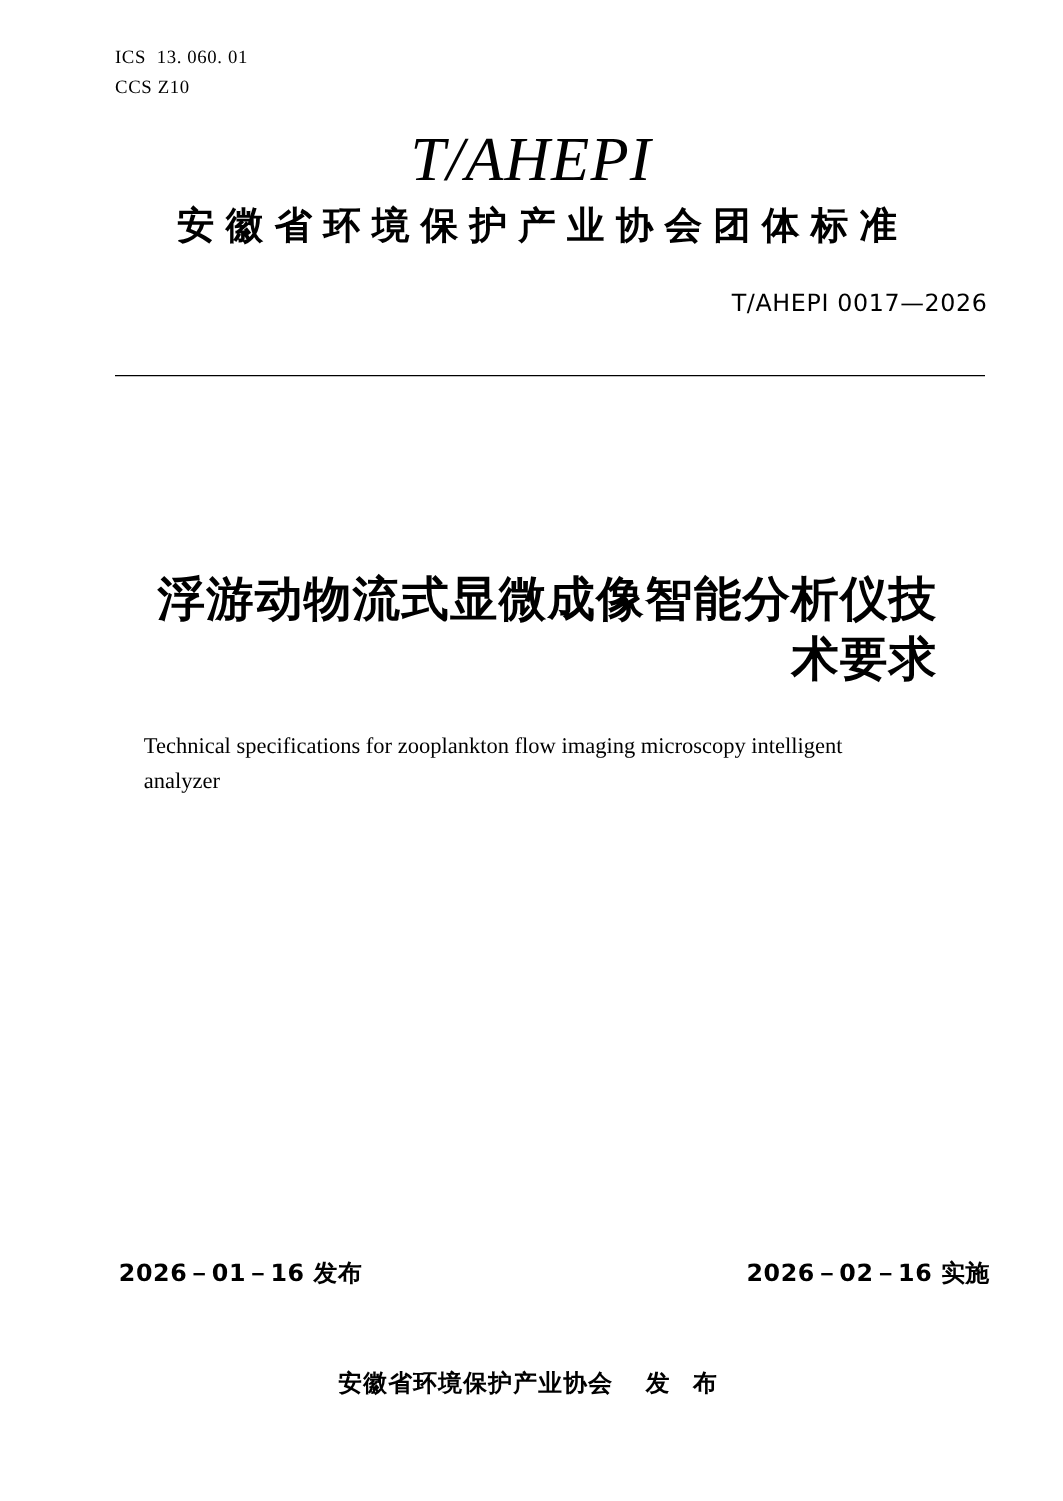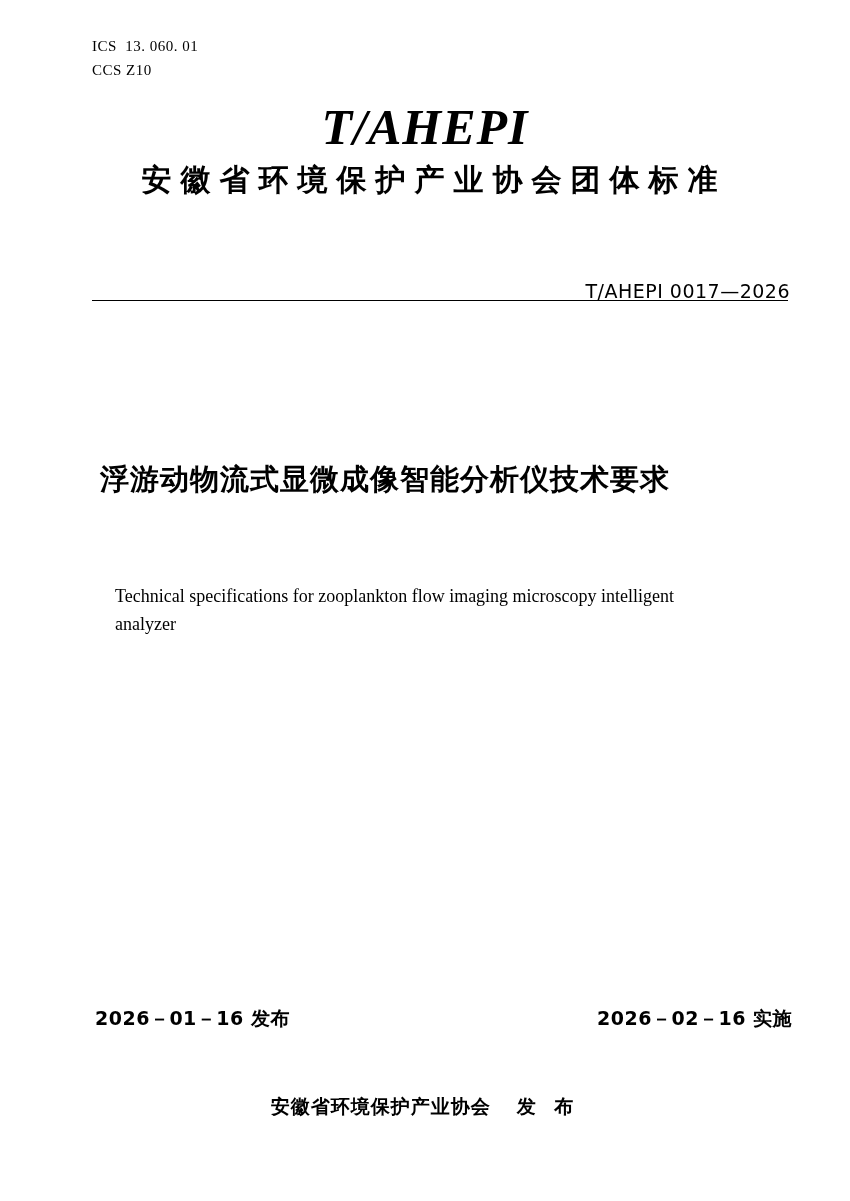--- a/index.html
+++ b/index.html
@@ -37,21 +37,21 @@
   }
 
   
   .logo-line {
     position: absolute;
     left: 0;
     top: 98px;
     width: 850px;
     text-align: center;
     font-family: "Liberation Serif", serif;
-    font-weight: bold;
+    font-weight: normal;
     font-style: italic;
     font-size: 50px;
     letter-spacing: 1px;
   }
 
   .org-line {
     position: absolute;
     left: 0;
     top: 160px;
     width: 850px;
@@ -64,42 +64,41 @@
     box-sizing: border-box;
   }
 
   .std-no {
     position: absolute;
     right: 60px;
     top: 232px;
     font-family: "DejaVu Sans", sans-serif;
     font-size: 19px;
     letter-spacing: 0.5px;
-    margin-top: 48px;
   }
 
   .rule {
     position: absolute;
     left: 92px;
     top: 300px;
     width: 696px;
     height: 0;
     border-top: 1.6px solid #000;
   }
 
   
   .title-cn {
     position: absolute;
     left: 100px;
     top: 455px;
     width: 650px;
-    text-align: left;
+    text-align: right;
     font-family: "DejaVu Sans", sans-serif;
     font-weight: bold;
-    font-size: 29px;
+    font-size: 38px;
     line-height: 48px;
     letter-spacing: 1px;
   }
   .title-en {
     position: absolute;
     left: 115px;
     top: 582px;
     width: 620px;
     font-family: "Liberation Serif", serif;
     font-size: 18px;

